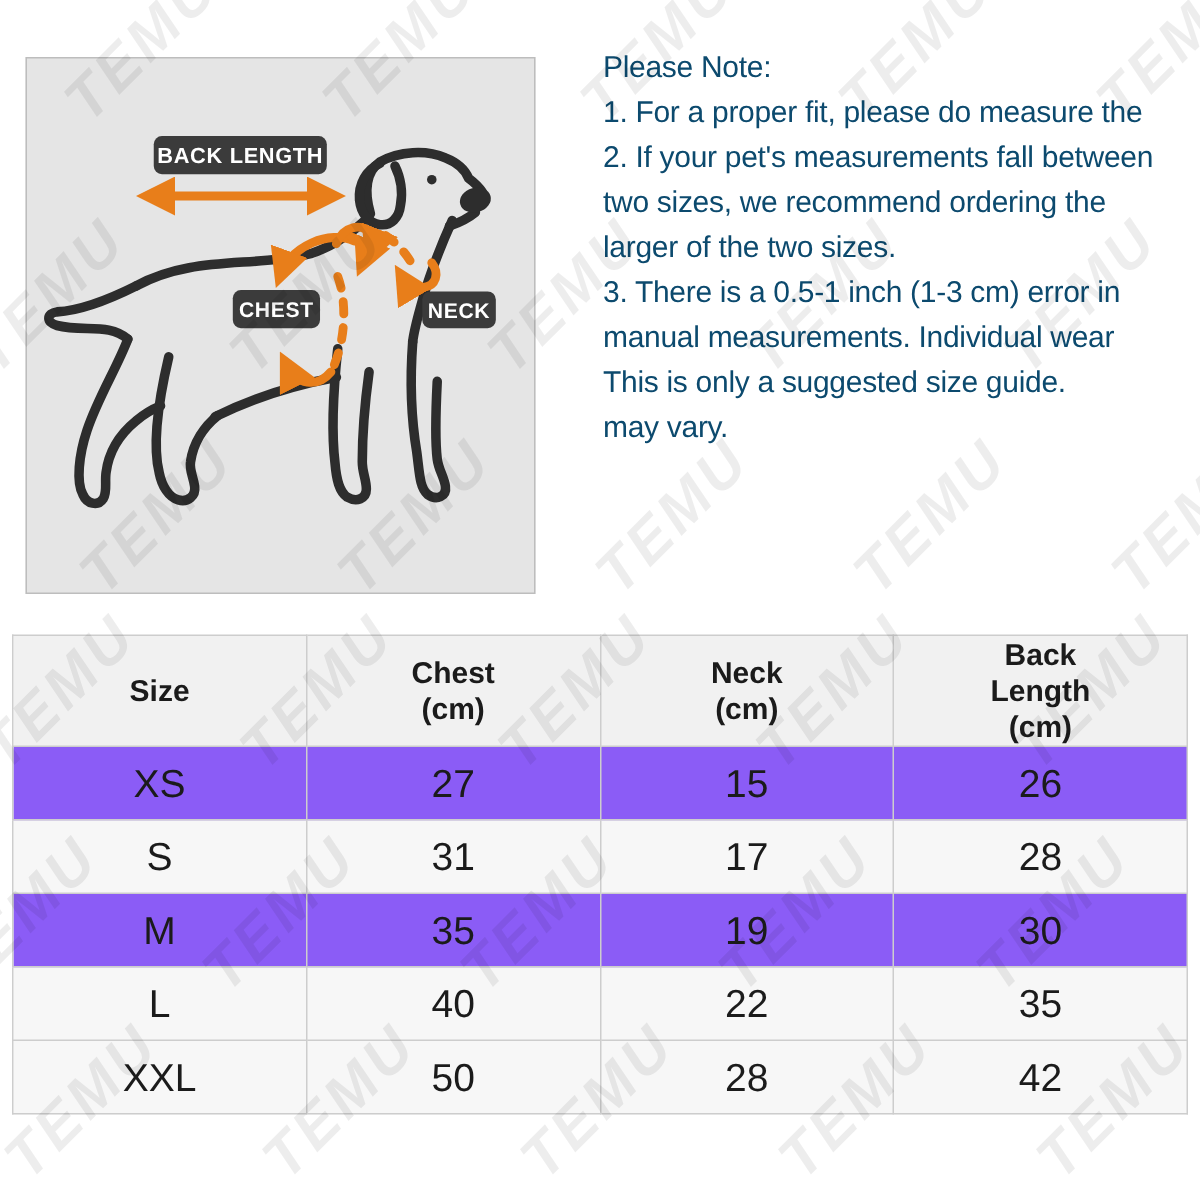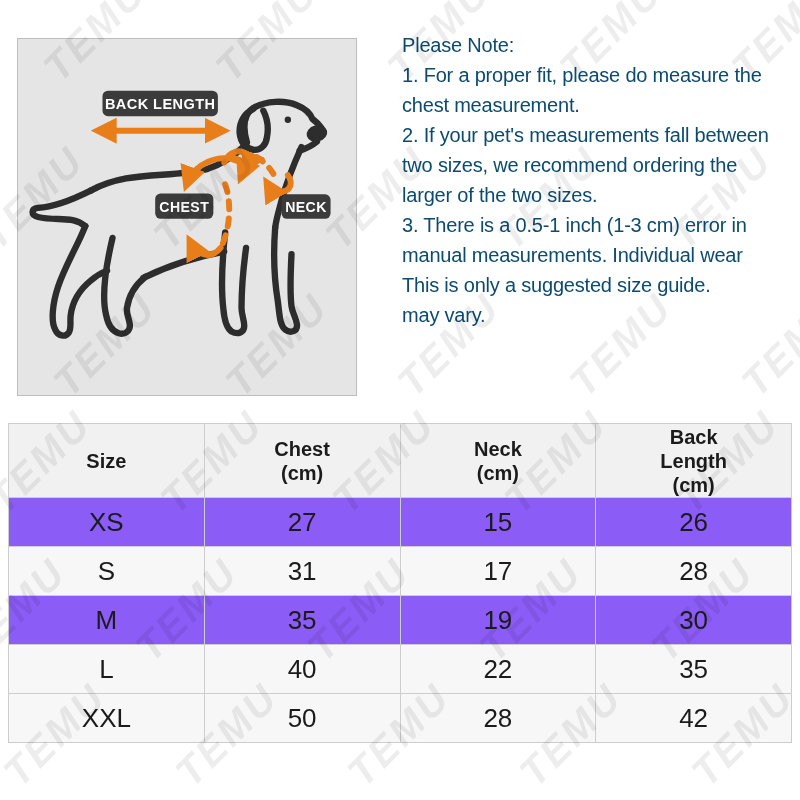--- a/index.html
+++ b/index.html
@@ -98,21 +98,20 @@
 
         <rect x="290" y="154" width="54" height="27" rx="6" fill="#3b3b3b"></rect>
         <text x="317" y="173.5" text-anchor="middle" font-size="15.5" font-weight="bold" letter-spacing="0.5" fill="#ffffff">NECK</text>
       </g>
     </svg>
   </div>
 
   <div class="notes" id="notes">
       <div class="note-line">Please Note:</div>
       <div class="note-line">1. For a proper fit, please do measure the</div>
-      <div class="note-line">chest measurement.</div>
       <div class="note-line">2. If your pet's measurements fall between</div>
       <div class="note-line">two sizes, we recommend ordering the</div>
       <div class="note-line">larger of the two sizes.</div>
       <div class="note-line">3. There is a 0.5-1 inch (1-3 cm) error in</div>
       <div class="note-line">manual measurements. Individual wear</div>
       <div class="note-line">This is only a suggested size guide.</div>
       <div class="note-line">may vary.</div>
     </div>
 
   <table class="size-table">

